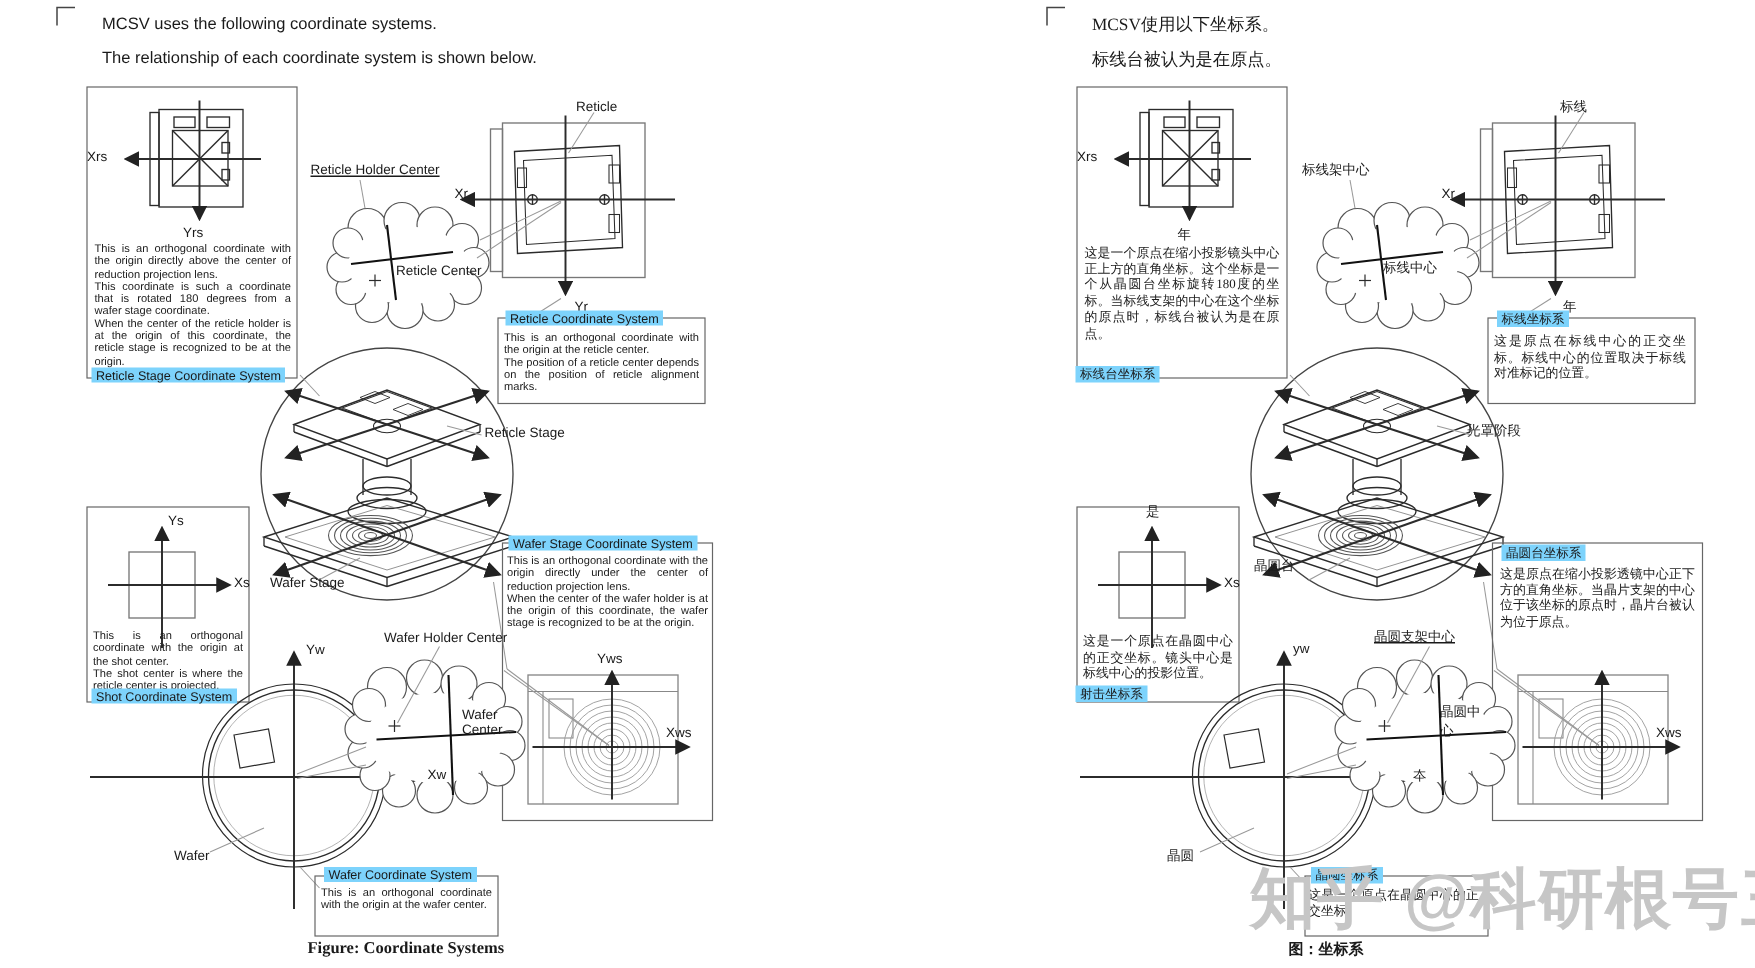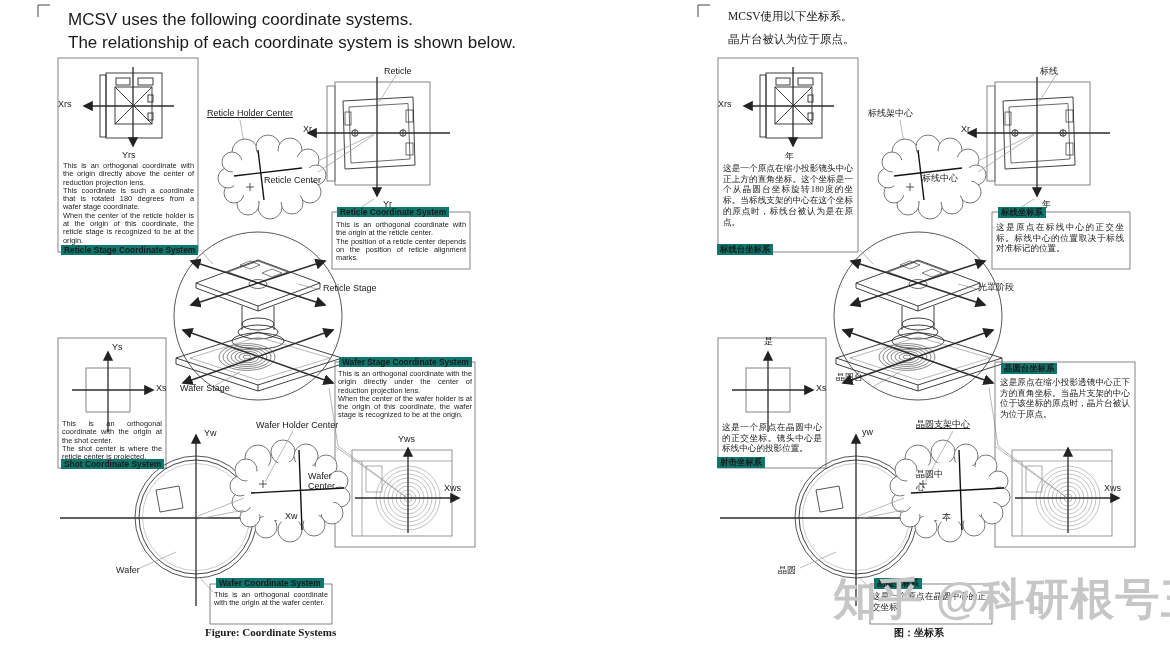--- a/index.html
+++ b/index.html
@@ -1,23 +1,23 @@
 <!DOCTYPE html>
 <html><head>
 <meta charset="utf-8">
 <style>
   html,body{margin:0;padding:0;background:#ffffff;}
   .page{position:relative;width:1170px;height:645px;background:#fff;overflow:hidden;
         font-family:"Liberation Sans",sans-serif;color:#1a1a1a;}
   svg.art{position:absolute;left:0;top:0;z-index:1;}
   .ov{position:absolute;z-index:2;}
-  .hdr{font-size:17px;}
+  .hdr{font-size:11px;}
   .lbl{font-size:9px;white-space:nowrap;}
   .para{font-size:7.4px;line-height:1.12;text-align:justify;white-space:pre-line;}
-  .btitle{font-size:8.4px;font-weight:bold;background:#0f766e;padding:0 3px;white-space:nowrap;}
+  .btitle{font-size:8.4px;font-weight:normal;background:#7dd3fc;padding:0 3px;white-space:nowrap;}
   .caption{font-size:11px;font-weight:bold;white-space:nowrap;}
   .cnt{font-family:"Liberation Serif",serif;}
   .cnt.para{font-size:8.6px;line-height:1.25;}
   .cnt.hdr{font-size:11.5px;}
   .wrap{white-space:normal;}
   .watermark{position:absolute;z-index:3;font-size:44px;font-weight:bold;
              letter-spacing:1px;color:#c6c6c6;white-space:nowrap;
              font-family:"Liberation Sans",sans-serif;}
 </style>
 </head>
@@ -239,21 +239,21 @@
     <div class="ov lbl" style="left:116px;top:565px;">Wafer</div>
 
     <div class="ov btitle" style="left:216px;top:578px;">Wafer Coordinate System</div>
     <div class="ov para" style="left:214px;top:591px;width:114px;">This is an orthogonal coordinate with the origin at the wafer center.</div>
 
     <div class="ov caption" style="left:205px;top:626px;font-family:Liberation Serif, serif;">Figure:  Coordinate Systems</div>
   </div>
 
   <div>
     <div class="ov hdr cnt" style="left:728px;top:9px;">MCSV使用以下坐标系。</div>
-    <div class="ov hdr cnt" style="left:728px;top:32px;">晶片台被认为位于原点。</div>
+    <div class="ov hdr cnt" style="left:728px;top:32px;">标线台被认为是在原点。</div>
 
     <div class="ov lbl" style="left:718px;top:99px;">Xrs</div>
     <div class="ov lbl cnt" style="left:785px;top:150px;">年</div>
     <div class="ov para cnt" style="left:723px;top:163px;width:130px;">这是一个原点在缩小投影镜头中心正上方的直角坐标。这个坐标是一个从晶圆台坐标旋转180度的坐标。当标线支架的中心在这个坐标的原点时，标线台被认为是在原点。</div>
     <div class="ov btitle cnt" style="left:717px;top:244px;">标线台坐标系</div>
 
     <div class="ov lbl cnt" style="left:1040px;top:65px;">标线</div>
     <div class="ov lbl cnt" style="left:832px;top:107px;margin-left:36px;">标线架中心</div>
     <div class="ov lbl cnt" style="left:922px;top:172px;">标线中心</div>
     <div class="ov lbl" style="left:961px;top:124px;">Xr</div>
@@ -270,24 +270,24 @@
     <div class="ov para cnt" style="left:722px;top:422px;width:100px;">这是一个原点在晶圆中心的正交坐标。镜头中心是标线中心的投影位置。</div>
     <div class="ov btitle cnt" style="left:717px;top:457px;">射击坐标系</div>
 
     <div class="ov btitle cnt" style="left:1001px;top:363px;">晶圆台坐标系</div>
     <div class="ov para cnt" style="left:1000px;top:377px;width:130px;">这是原点在缩小投影透镜中心正下方的直角坐标。当晶片支架的中心位于该坐标的原点时，晶片台被认为位于原点。</div>
     <div class="ov lbl" style="left:1104px;top:483px;">Xws</div>
 
     <div class="ov lbl" style="left:862px;top:427px;">yw</div>
     <div class="ov lbl cnt" style="left:942px;top:511px;">夲</div>
     <div class="ov lbl cnt" style="left:916px;top:418px;text-decoration:underline;">晶圆支架中心</div>
-    <div class="ov lbl cnt wrap" style="left:916px;top:468px;width:34px;white-space:normal;">晶圆中心</div>
+    <div class="ov lbl cnt wrap" style="left:960px;top:468px;width:34px;white-space:normal;">晶圆中心</div>
     <div class="ov lbl cnt" style="left:778px;top:564px;">晶圆</div>
 
     <div class="ov btitle cnt" style="left:874px;top:578px;">晶圆坐标系</div>
     <div class="ov para cnt" style="left:872px;top:591px;width:114px;">这是一个原点在晶圆中心的正交坐标。</div>
 
-    <div class="ov caption cnt" style="left:894px;top:626px;font-size:10px;">图：坐标系</div>
+    <div class="ov caption cnt" style="left:859px;top:626px;font-size:10px;">图：坐标系</div>
   </div>
 
   <div class="watermark" style="left:833px;top:570px;">知乎 @科研根号三</div>
 
 </div>
 
 </body></html>

